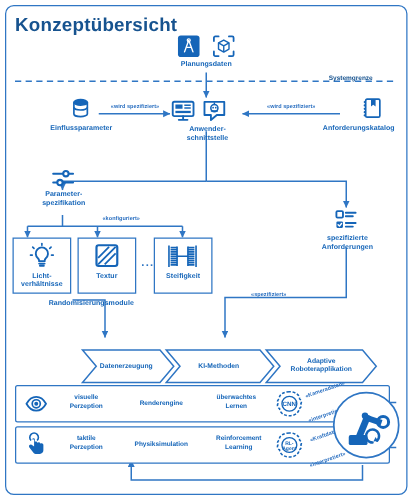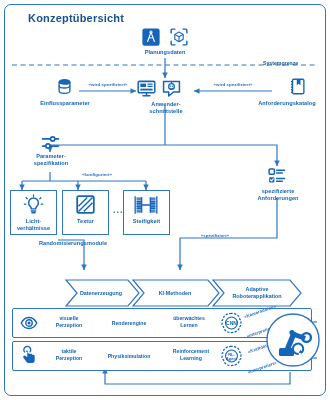--- a/index.html
+++ b/index.html
@@ -2,21 +2,21 @@
 <html><head>
 <meta charset="utf-8">
 <style>
   html,body{margin:0;padding:0;background:#ffffff;}
   body{font-family:"Liberation Sans",sans-serif;}
   #page{position:relative;width:330px;height:400px;overflow:hidden;background:#fff;}
 
   
   .outer-frame{position:absolute;left:4px;top:4px;width:322px;height:392px;border:1.4px solid #2f76c4;border-radius:7px;box-sizing:border-box;}
 
-  .title{position:absolute;left:28px;top:12px;font-size:11px;font-weight:bold;color:#17538f;letter-spacing:.2px;}
+  .title{position:absolute;left:12px;top:12px;font-size:15px;font-weight:bold;color:#17538f;letter-spacing:.2px;}
 
   .lbl{position:absolute;font-size:5.6px;font-weight:bold;color:#1565b8;text-align:center;line-height:1.25;letter-spacing:.05px;}
   .rel{position:absolute;font-size:4.4px;font-weight:bold;color:#2a6fc0;text-align:center;white-space:nowrap;letter-spacing:.05px;}
   .sysborder{position:absolute;font-size:5.2px;font-weight:bold;color:#17538f;white-space:nowrap;}
 
   .ico{position:absolute;color:#1565b8;}
   svg{display:block;overflow:visible;}
 
   .box{position:absolute;border:1.1px solid #2f76c4;box-sizing:border-box;background:#fff;}
   .panel{position:absolute;border:1.1px solid #2f76c4;box-sizing:border-box;background:#fff;border-radius:2px;}

